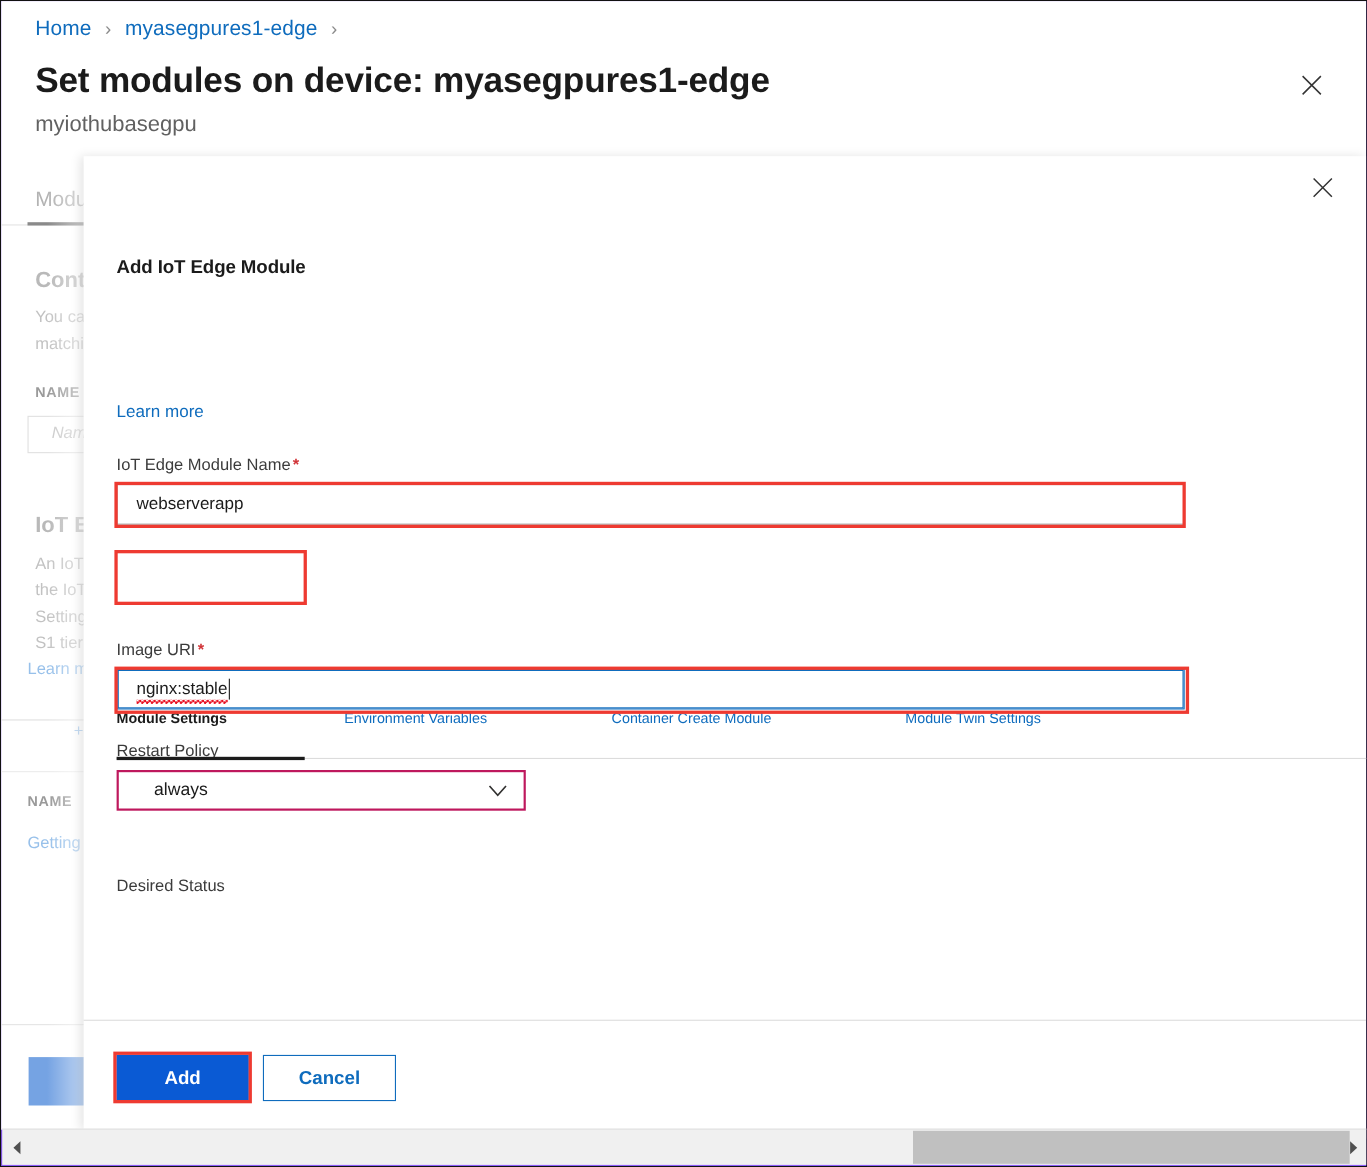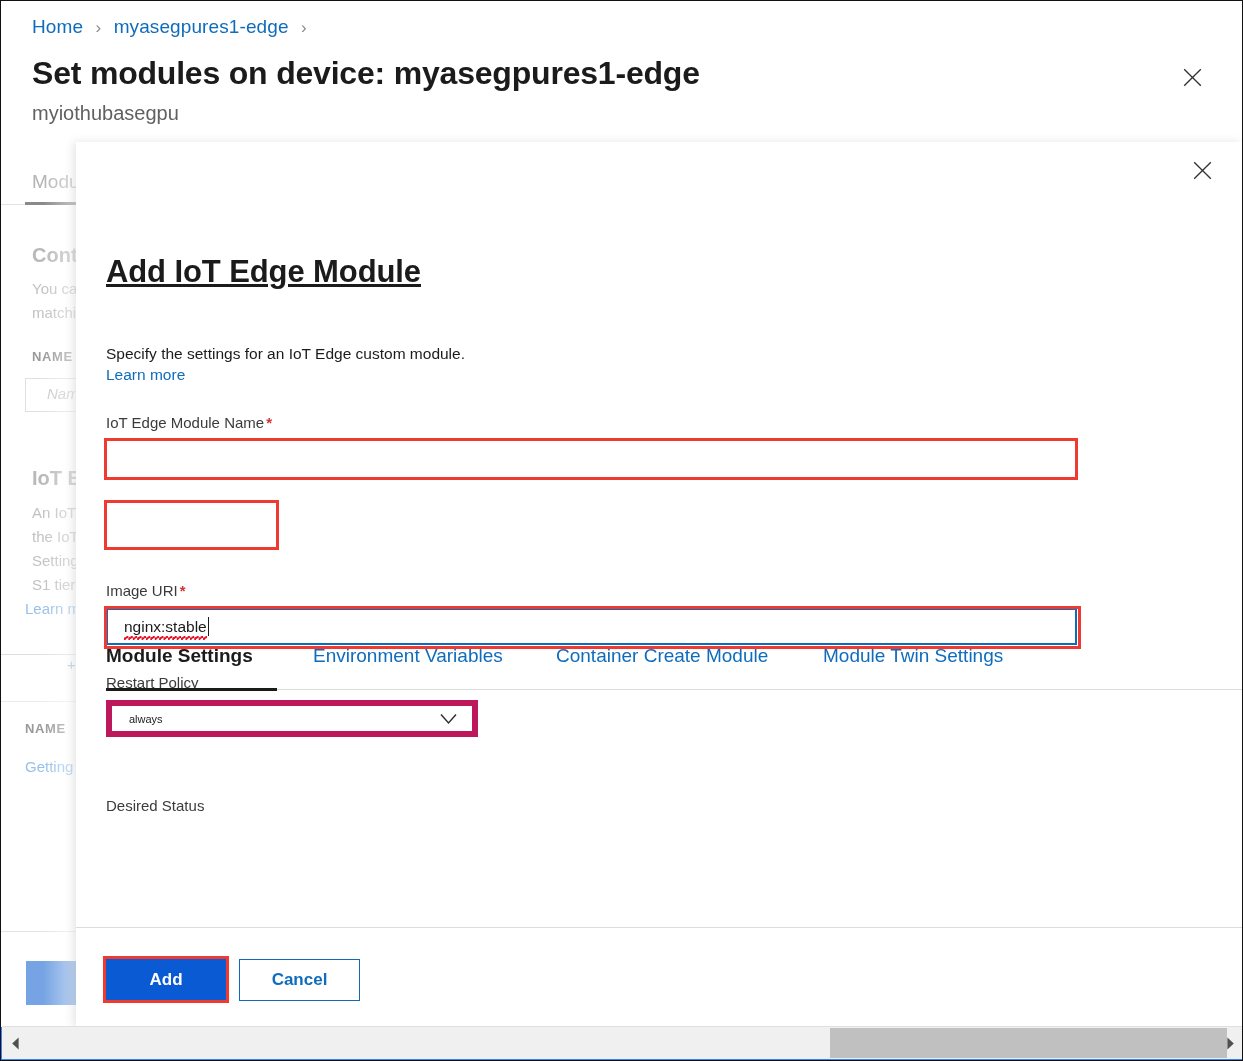--- a/index.html
+++ b/index.html
@@ -9,21 +9,21 @@
   }
   body {
     font-family: "Liberation Sans", sans-serif;
     -webkit-font-smoothing: antialiased;
   }
   #screen {
     position: relative;
     width: 1243px;
     height: 1061px;
     overflow: hidden;
-    background: #3b82f6;
+    background: #8b5cf6;
     box-sizing: border-box;
     border: 1px solid #111111;
   }
 
   
   .blade {
     position: absolute;
     left: 0; top: 0;
     width: 1241px;
     height: 1026px;
@@ -182,26 +182,25 @@
     position: absolute;
     left: 75px; top: 141px;
     width: 1166px;
     height: 885px;
     background: #ffffff;
     box-shadow: -3px 0 9px rgba(0,0,0,0.10);
     z-index: 20;
   }
   .panel-h1 {
     position: absolute;
-    left: 30px; top: 112px;
-    font-size: 31px;
+    left: 30px; top: 91px;
+    font-size: 17px;
     font-weight: 600;
     color: #1b1b1b;
     letter-spacing: -.1px;
-    text-decoration: underline;
   }
   .panel-desc {
     position: absolute;
     left: 30px; top: 200px;
     font-size: 15.5px;
     color: #1b1b1b;
     line-height: 24px;
   }
   .panel-link {
     position: absolute;
@@ -270,21 +269,21 @@
   
   .tabs {
     position: absolute;
     left: 30px; top: 503px;
     width: 1106px;
     height: 44px;
   }
   .tab {
     position: absolute;
     top: 0;
-    font-size: 19px;
+    font-size: 13px;
     color: #0f6cbd;
     white-space: nowrap;
     cursor: pointer;
   }
   .tab.active {
     color: #1b1b1b;
     font-weight: 600;
   }
   .tab-underline {
     position: absolute;
@@ -298,26 +297,26 @@
     left: 30px; top: 547px;
     width: 1180px; height: 1px;
     background: #dcdcdc;
   }
 
   
   .selbox {
     position: absolute;
     box-sizing: border-box;
     background: #ffffff;
-    border: 6px solid #be185d;
-    font-size: 11px;
+    border: 2px solid #be185d;
+    font-size: 16px;
     color: #1b1b1b;
     display: flex;
     align-items: center;
-    padding-left: 17px;
+    padding-left: 32px;
     cursor: pointer;
   }
   .chev {
     position: absolute;
     right: 15px; top: 50%;
     transform: translateY(-50%);
     pointer-events: none;
   }
 
   
@@ -434,26 +433,26 @@
     <div class="bg-footer-rule"></div>
     <div class="bg-btn"></div>
 
     <div class="bg-fade"></div>
   </div>
 
   <div class="panel">
 
     <div class="panel-h1">Add IoT Edge Module</div>
 
-    <div class="panel-desc">Specify the settings for an IoT Edge custom module.</div>
     <div class="panel-link">Learn more</div>
 
     <div class="fld-label" style="left:30px; top:272px;">
       <span>IoT Edge Module Name</span><span class="req">*</span>
     </div>
+    <div class="txtbox" style="left:30px; top:298px; width:971px; height:37px;">webserverapp</div>
 
     <div class="tabs">
         <div class="tab active" style="left: 0px;">Module Settings</div>
         <div class="tab" style="left: 207px;">Environment Variables</div>
         <div class="tab" style="left: 450px;">Container Create Module</div>
         <div class="tab" style="left: 717px;">Module Twin Settings</div>
       </div>
 
     <div class="tab-rule"></div>
     <div class="tab-underline"></div>

